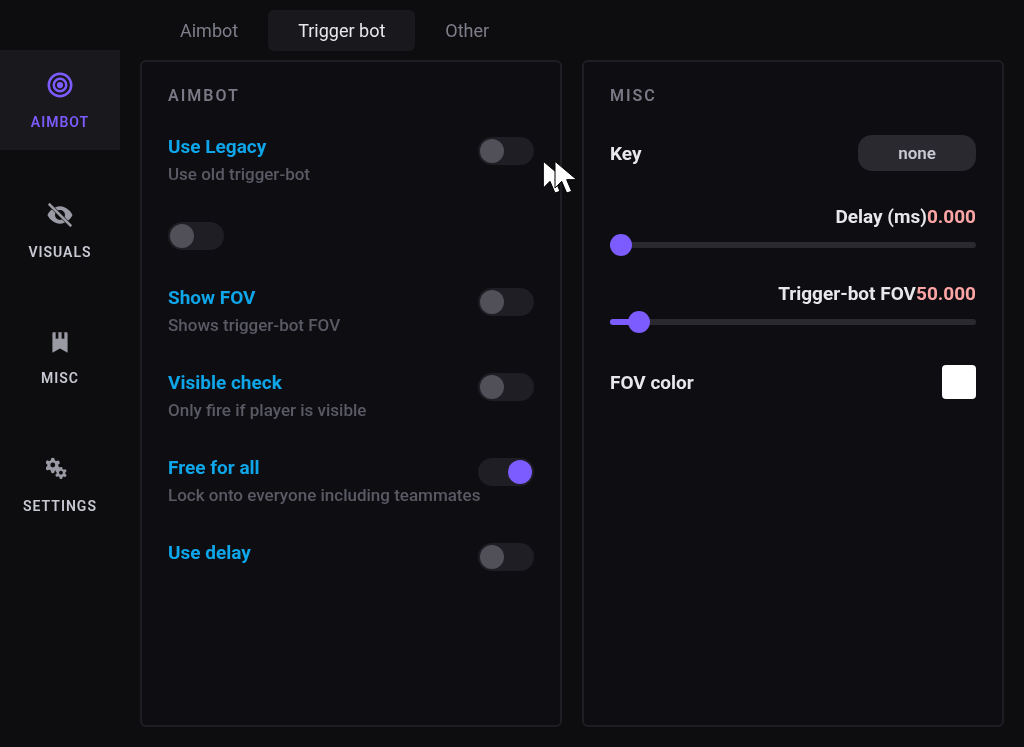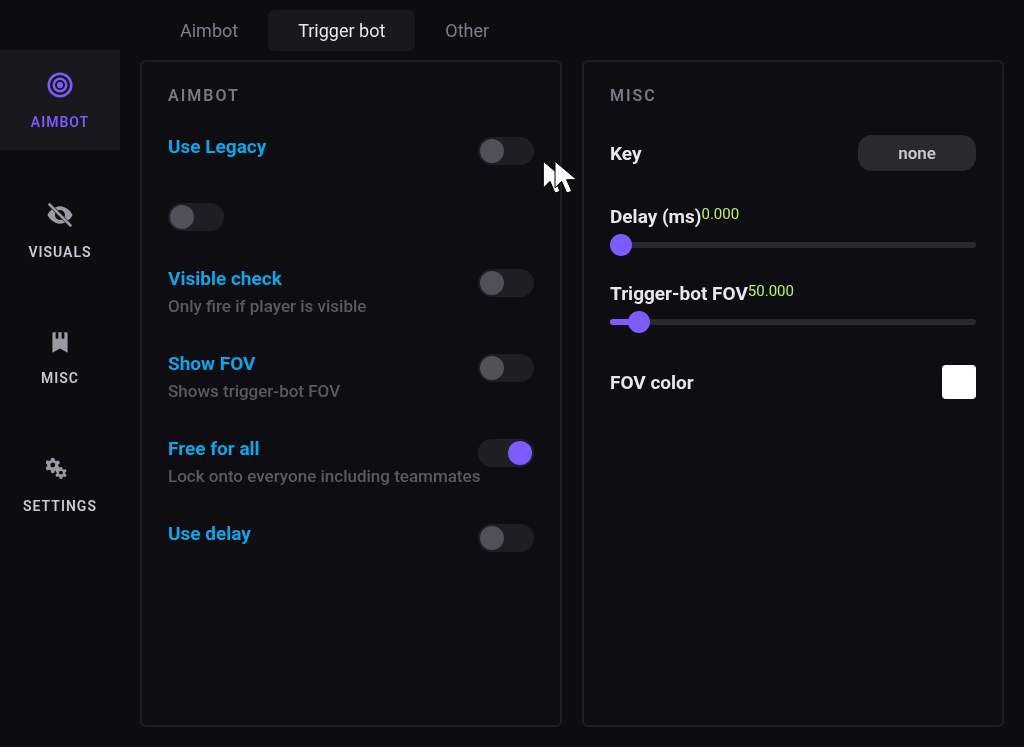--- a/index.html
+++ b/index.html
@@ -148,39 +148,39 @@
     justify-content: space-between;
     align-items: center;
     margin-bottom: 34px;
   }
   .misc-label {
     font-size: 19px;
     font-weight: 700;
     color: #e8e8ec;
   }
   .misc-value {
-    font-size: 15px;
-    font-weight: 400;
-    color: #bef264;
+    font-size: 19px;
+    font-weight: 700;
+    color: #fca5a5;
   }
   .key-button {
     background: #2a292f;
     color: #c9c9d4;
     font-size: 17px;
     font-weight: 600;
     padding: 8px 40px;
     border-radius: 14px;
     cursor: pointer;
   }
 
   
   .slider-row { margin-bottom: 34px; }
   .slider-head {
     display: flex;
-    justify-content: flex-start;
+    justify-content: flex-end;
     margin-bottom: 14px;
   }
   .slider-track {
     position: relative;
     height: 6px;
     background: #2a292f;
     border-radius: 3px;
   }
   .slider-fill {
     position: absolute;
@@ -273,46 +273,47 @@
   </div>
 
   <div class="panels">
 
     <div class="panel">
       <div class="panel-title">AIMBOT</div>
 
       <div class="toggle-row">
         <div class="toggle-text">
           <div class="toggle-label">Use Legacy</div>
-        </div>
-        <div class="toggle">
-            <div class="knob"></div>
-          </div>
-      </div>
-
-      <div class="toggle-row">
+          <div class="toggle-desc">Use old trigger-bot</div>
+        </div>
+        <div class="toggle">
+            <div class="knob"></div>
+          </div>
+      </div>
+
+      <div class="toggle-row">
+        <div class="toggle">
+            <div class="knob"></div>
+          </div>
+      </div>
+
+      <div class="toggle-row">
+        <div class="toggle-text">
+          <div class="toggle-label">Show FOV</div>
+          <div class="toggle-desc">Shows trigger-bot FOV</div>
+        </div>
         <div class="toggle">
             <div class="knob"></div>
           </div>
       </div>
 
       <div class="toggle-row">
         <div class="toggle-text">
           <div class="toggle-label">Visible check</div>
           <div class="toggle-desc">Only fire if player is visible</div>
-        </div>
-        <div class="toggle">
-            <div class="knob"></div>
-          </div>
-      </div>
-
-      <div class="toggle-row">
-        <div class="toggle-text">
-          <div class="toggle-label">Show FOV</div>
-          <div class="toggle-desc">Shows trigger-bot FOV</div>
         </div>
         <div class="toggle">
             <div class="knob"></div>
           </div>
       </div>
 
       <div class="toggle-row">
         <div class="toggle-text">
           <div class="toggle-label">Free for all</div>
           <div class="toggle-desc">Lock onto everyone including teammates</div>

